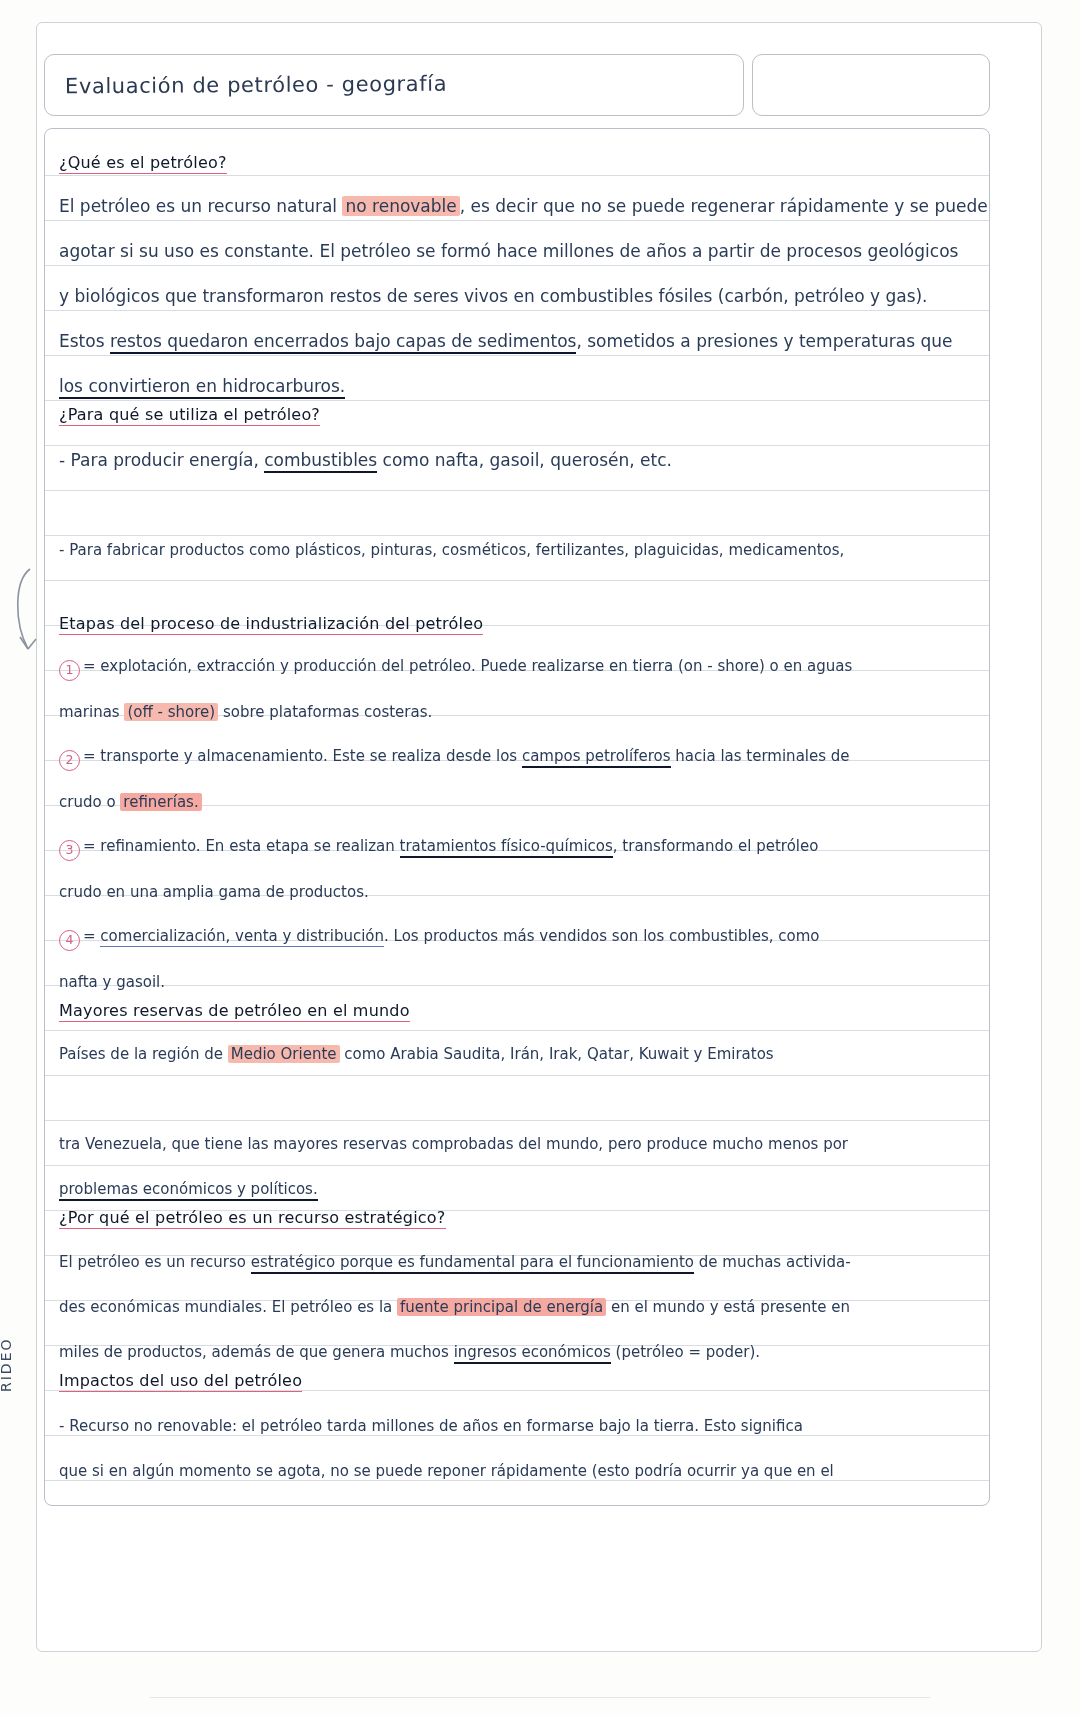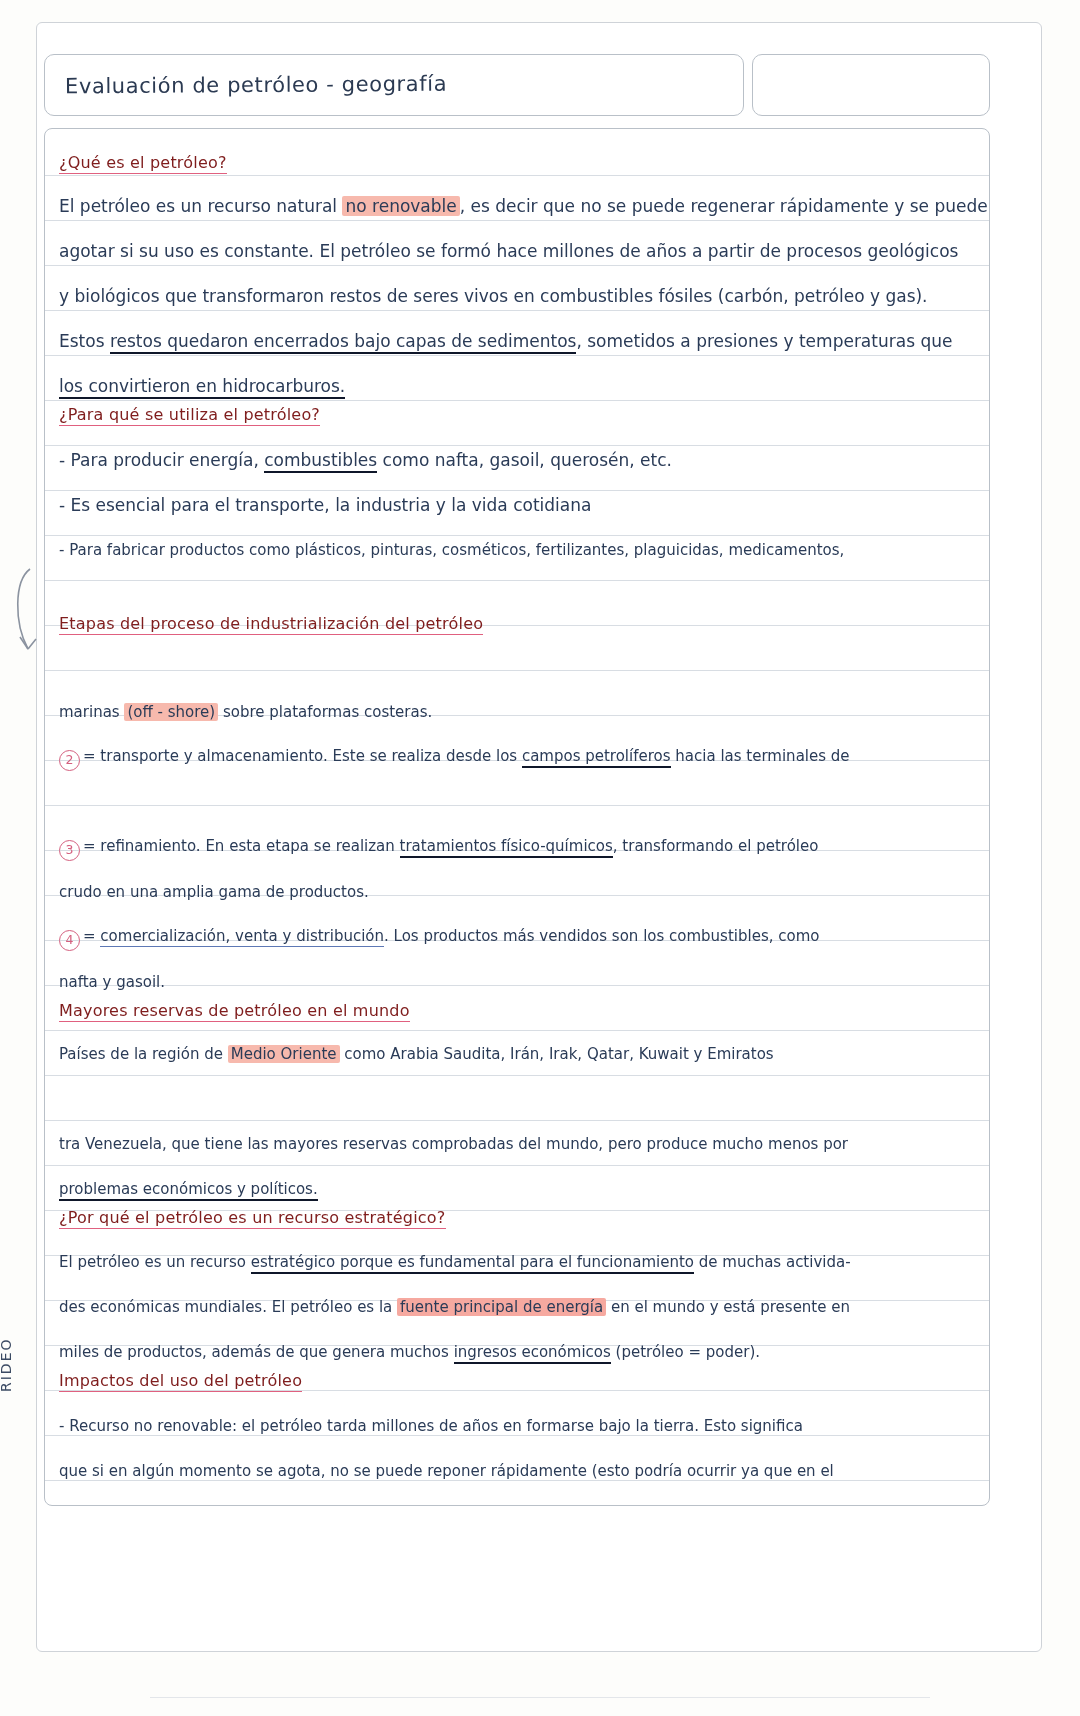--- a/index.html
+++ b/index.html
@@ -113,21 +113,21 @@
     width: 920px;
     font-size: 17px;
     line-height: 19px;
     white-space: nowrap;
     color: #2a3b57;
     font-family: "DejaVu Sans", sans-serif;
   }
   .row.sm { font-size: 15px; }
 
   .heading {
-    color: #7f1d1d;
+    color: #0f172a;
     font-size: 16px;
     letter-spacing: 0.2px;
   }
   .heading .ul {
     border-bottom: 1px solid #e0607f;
     padding-bottom: 1px;
   }
 
   .hl {
     background: #f7b9ad;
@@ -249,33 +249,38 @@
       <div class="row" style="top:248px">
         <span class="u">los convirtieron en hidrocarburos.</span>
       </div>
 
       <div class="row heading" style="top:276px">
         <span class="ul">¿Para qué se utiliza el petróleo?</span>
       </div>
       <div class="row" style="top:322px">
         - Para producir energía, <span class="u">combustibles</span> como nafta, gasoil, querosén, etc.
       </div>
-      <div class="row" style="top:367px">- Es esencial para el transporte, la industria y la vida cotidiana</div>
       <div class="row sm" style="top:412px">- Para fabricar productos como plásticos, pinturas, cosméticos, fertilizantes, plaguicidas, medicamentos,</div>
 
       <div class="row heading" style="top:485px">
         <span class="ul">Etapas del proceso de industrialización del petróleo</span>
       </div>
 
+      <div class="row sm" style="top:528px">
+        <span class="numcirc">1</span><span>= explotación, extracción y producción del petróleo. Puede realizarse en tierra (on - shore) o en aguas</span>
+      </div>
       <div class="row sm" style="top:574px">
         marinas <span class="hl">(off - shore)</span> sobre plataformas costeras.
       </div>
 
       <div class="row sm" style="top:618px">
         <span class="numcirc">2</span>= transporte y almacenamiento. Este se realiza desde los <span class="u">campos petrolíferos</span> hacia las terminales de
+      </div>
+      <div class="row sm" style="top:664px">
+        crudo o <span class="hl-pink">refinerías.</span>
       </div>
 
       <div class="row sm" style="top:708px">
         <span class="numcirc">3</span>= refinamiento. En esta etapa se realizan <span class="u">tratamientos físico-químicos</span>, transformando el petróleo
       </div>
       <div class="row sm" style="top:754px">crudo en una amplia gama de productos.</div>
 
       <div class="row sm" style="top:798px">
         <span class="numcirc">4</span>= <span class="u-blue">comercialización, venta y distribución</span>. Los productos más vendidos son los combustibles, como
       </div>

